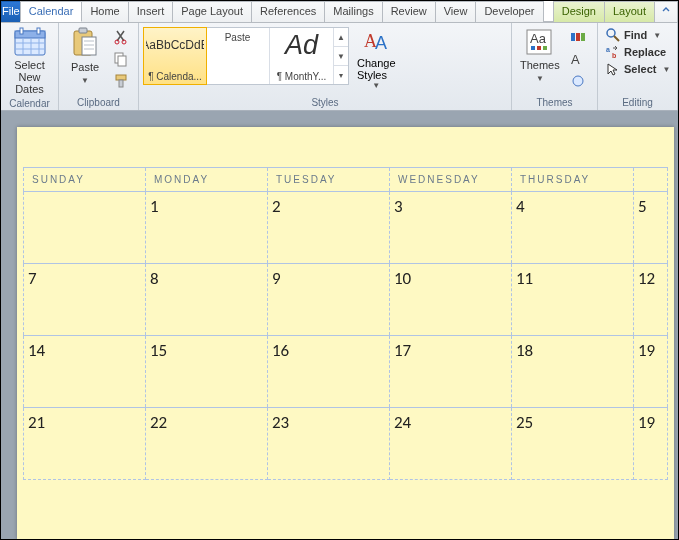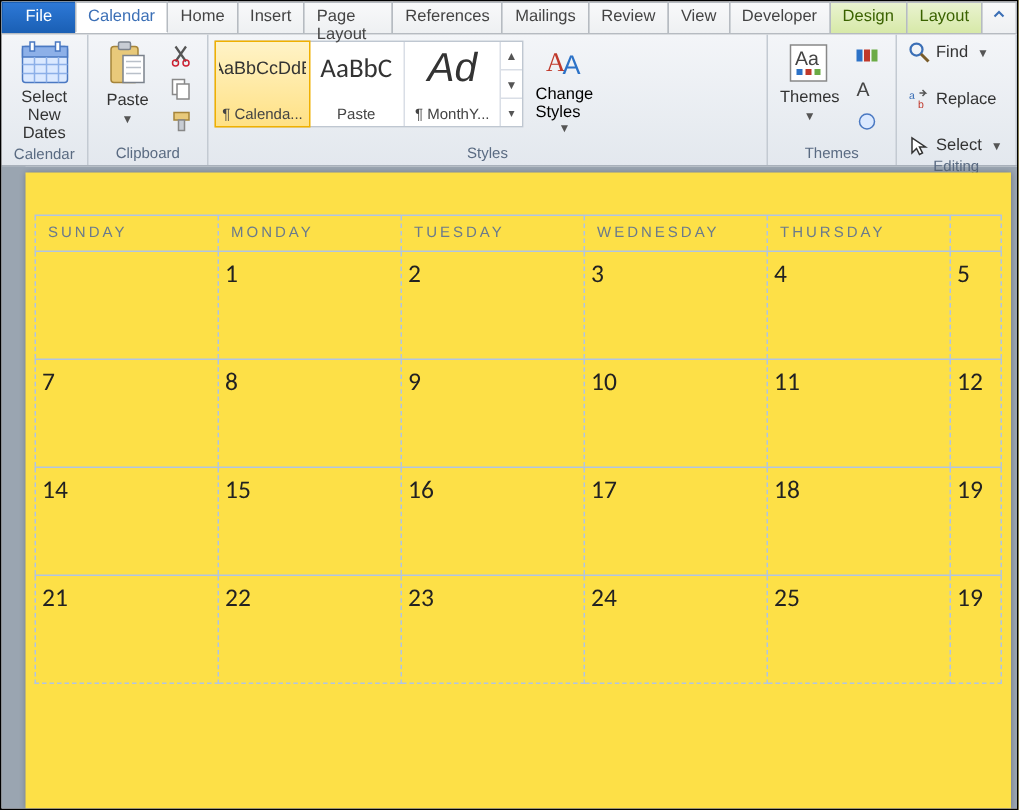--- a/index.html
+++ b/index.html
@@ -1,21 +1,21 @@
 <!DOCTYPE html>
 <html><head>
 <meta charset="utf-8">
 <style>
   * { box-sizing: border-box; margin: 0; padding: 0; }
   body { font-family: "Segoe UI", Tahoma, sans-serif; font-size: 11px; background: #fff; width: 679px; height: 540px; border: 1px solid #000; overflow: hidden; }
   
   
   .tabs { display: flex; background: #fff; border-bottom: 1px solid #b6bbc1; height: 22px; position: relative; }
   .tab { padding: 3px 8px 2px; border: 1px solid #b6bbc1; border-bottom: none; background: linear-gradient(#f8f9fa,#eef0f2); margin-right: -1px; cursor: pointer; font-size: 11px; color: #444; }
-  .tab.file { background: #1a5fb4; background: linear-gradient(#2d78d6,#1a5fb4); color: #fff; border-color: #1a5fb4; padding: 3px 15px 2px; }
+  .tab.file { background: #1a5fb4; background: linear-gradient(#2d78d6,#1a5fb4); color: #fff; border-color: #1a5fb4; padding: 3px 0 2px; }
   .tab.active { background: #fff; border-bottom: 1px solid #fff; position: relative; z-index: 2; color: #3b6fb6; }
   .tab.context { background: linear-gradient(#e9f3d0,#d7e9a8); color: #3a6200; }
   .tab-spacer { flex: 1; border-bottom: 1px solid #b6bbc1; }
   .collapse-btn { padding: 3px 6px; border: 1px solid #b6bbc1; border-bottom: none; background: linear-gradient(#f8f9fa,#eef0f2); cursor: pointer; }
   
   
   .ribbon { display: flex; background: linear-gradient(#f3f5f8,#e3e8ee); border-bottom: 1px solid #a9b1bb; height: 88px; }
   .group { border-right: 1px solid #c3cad2; display: flex; flex-direction: column; padding: 2px 4px 0; }
   .group-body { flex: 1; display: flex; align-items: flex-start; gap: 4px; }
   .group-label { text-align: center; font-size: 10px; color: #5a6b82; padding: 1px 0 2px; }
@@ -35,28 +35,28 @@
   .style-item .stylelbl { font-size: 10px; color: #444; overflow:hidden; white-space:nowrap; text-overflow: ellipsis; }
   .style-item.large .preview { font-size: 18px; font-family: Calibri, sans-serif; }
   .style-item.sc .preview { font-variant: small-caps; letter-spacing: .5px; font-size: 10px;}
   .style-item.month .preview { font-family: Arial Black, sans-serif; font-style: italic; font-size: 27px; }
   .gallery-nav { width: 14px; display:flex; flex-direction:column; }
   .gallery-nav div { flex:1; display:flex; align-items:center; justify-content:center; border-bottom:1px solid #d9dee6; cursor:pointer; font-size:8px; color:#555;}
   .gallery-nav div:last-child{border-bottom:none;}
 
   .chg-styles { display:flex; flex-direction:column; align-items:center; padding:2px 4px; cursor:pointer; }
 
-  .editing-list { display:flex; flex-direction:column; gap:15px; padding-top:2px;}
+  .editing-list { display:flex; flex-direction:column; gap:1px; padding-top:2px;font-weight:bold;}
   .editing-item { display:flex; align-items:center; gap:4px; padding:1px 4px; cursor:pointer; font-size:11px; color:#333;}
   .editing-item .drop-arrow{margin-left:2px;}
 
   
   .docwrap { display:flex; height: calc(540px - 22px - 88px - 2px); background:#9aa5b1;}
   .ruler-space { width:16px; background:#9aa5b1;}
-  .page { background:#fde047; flex:1; margin: 4px 4px 0 0; box-shadow: 0 0 4px rgba(0,0,0,.3); padding: 28px 6px 0 6px; overflow:hidden;}
+  .page { background:#fef9c3; flex:1; margin: 16px 4px 0 0; box-shadow: 0 0 4px rgba(0,0,0,.3); padding: 40px 6px 0 6px; overflow:hidden;}
   
   table.calendar { width:100%; border-collapse: collapse; table-layout: fixed; }
   table.calendar th { font-family: "Century Gothic","Segoe UI",sans-serif; font-size: 10px; letter-spacing: 2px; color:#6a7a8c; font-weight: normal; padding: 6px 0 6px 8px; text-align:left; border: 1px dashed #b0c4e4; border-top: 1px solid #b0c4e4; }
   table.calendar td { height: 72px; vertical-align: top; padding: 4px 0 0 4px; border-left:1px dashed #b0c4e4; border-right:1px dashed #b0c4e4; border-top:1px solid #b0c4e4; border-bottom:1px dashed #b0c4e4; font-family: Calibri, sans-serif; font-size: 17px; color:#222;}
   table.calendar td.empty { }
   table.calendar col.last { width: 34px; }
   table.calendar tr.cut td { height: 30px; }
   
   
   svg { display:block; }
@@ -146,21 +146,20 @@
   </div>
 
   <div class="group" style="flex:1">
     <div class="group-body" style="align-items:flex-start">
       <div class="style-gallery">
         <div class="style-item sel">
           <div class="preview">AaBbCcDdE</div>
           <div class="stylelbl">¶ Calenda...</div>
         </div>
         <div class="style-item large">
-          <div class="preview">AaBbC</div>
           <div class="stylelbl">Paste</div>
         </div>
         <div class="style-item month">
           <div class="preview">Ad</div>
           <div class="stylelbl">¶ MonthY...</div>
         </div>
         <div class="gallery-nav">
           <div>▲</div>
           <div>▼</div>
           <div>▾</div>

